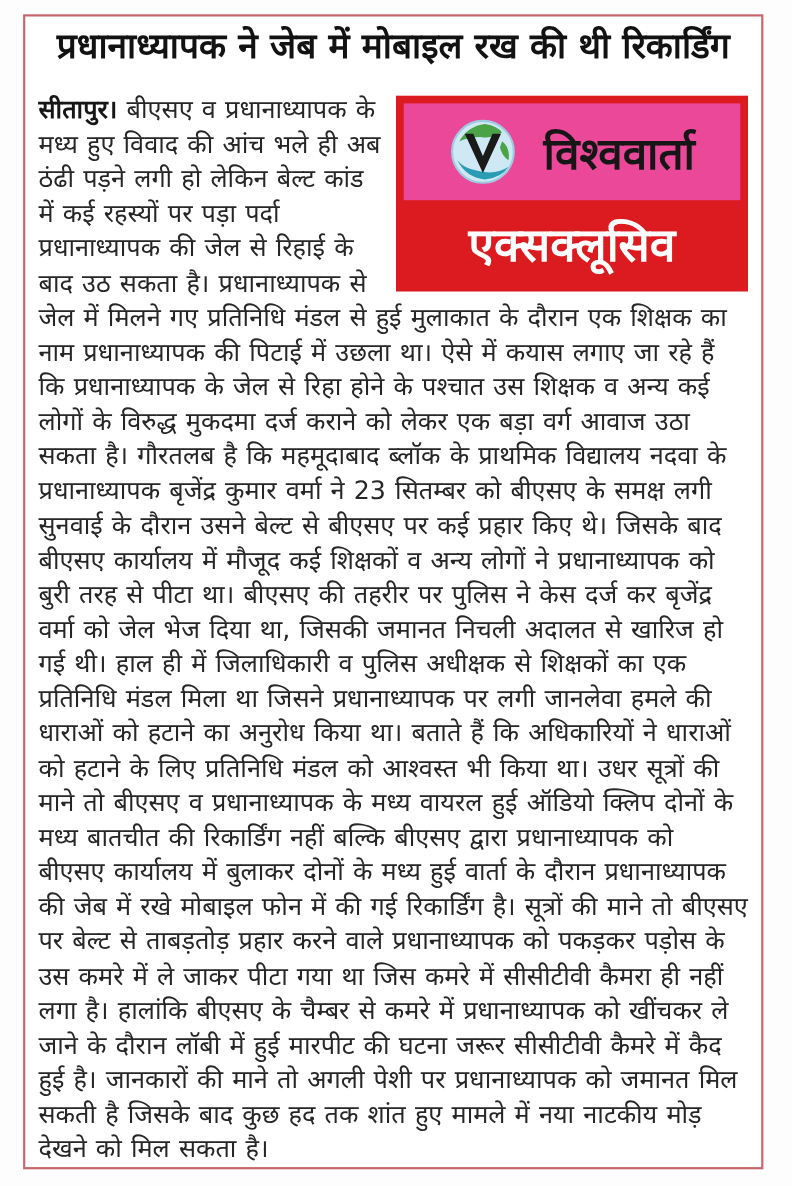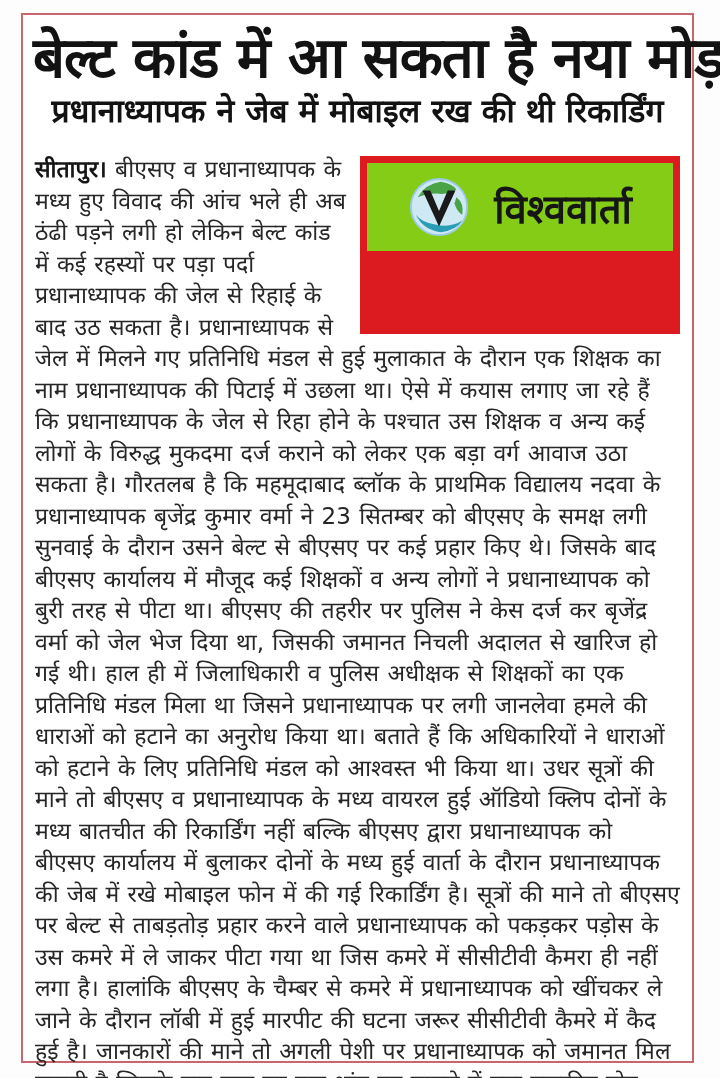--- a/index.html
+++ b/index.html
@@ -49,21 +49,21 @@
     width: 320px;
     height: 178px;
     box-sizing: border-box;
     background: #dc1b21;
     padding: 7px;
     margin: 2px 0 8px 10px;
     display: flex;
     flex-direction: column;
   }
   .badge-top {
-    background: #84cc16;
+    background: #ec4899;
     flex: 0 0 88px;
     display: flex;
     align-items: center;
     justify-content: center;
     gap: 24px;
   }
   .brand-name {
     font-size: 40px;
     font-weight: bold;
     color: #161616;
@@ -92,36 +92,36 @@
     color: #161616;
     text-align: right;
   }
   .logo-svg { display: block; }
 </style>
 </head>
 <body>
 
 <div class="frame">
 
-  <h1 class="headline">बेल्ट कांड में आ सकता है नया मोड़</h1>
 
   <h2 class="subheadline">प्रधानाध्यापक ने जेब में मोबाइल रख की थी रिकार्डिंग</h2>
 
   <div class="body-area">
 
     <div class="badge">
       <div class="badge-top">
         <svg class="logo-svg" width="62" height="62" viewBox="0 0 64 64">
           <circle cx="32" cy="32" r="29" fill="#cfe9f4" stroke="#9ccbe2" stroke-width="2"></circle>
           <path d="M10 22 Q18 8 34 6 Q46 8 50 14 Q40 20 30 18 Q18 18 10 22 Z" fill="#4aa347"></path>
           <path d="M50 22 Q58 28 56 40 Q50 36 48 28 Z" fill="#4aa347"></path>
           <path d="M8 40 Q16 56 34 58 Q50 56 56 46 Q44 54 28 50 Q14 48 8 40 Z" fill="#2a9db5"></path>
           <path d="M15 15 L32 52 L49 15 L41 15 L32 36 L23 15 Z" fill="#1a1a1a"></path>
         </svg>
         <span class="brand-name">विश्ववार्ता</span>
       </div>
+      <div class="badge-bottom">एक्सक्लूसिव</div>
     </div>
 
     <p class="article-text"><strong class="dateline">सीतापुर।</strong> <span>बीएसए व प्रधानाध्यापक के मध्य हुए विवाद की आंच भले ही अब ठंढी पड़ने लगी हो लेकिन बेल्ट कांड में कई रहस्यों पर पड़ा पर्दा प्रधानाध्यापक की जेल से रिहाई के बाद उठ सकता है। प्रधानाध्यापक से जेल में मिलने गए प्रतिनिधि मंडल से हुई मुलाकात के दौरान एक शिक्षक का नाम प्रधानाध्यापक की पिटाई में उछला था। ऐसे में कयास लगाए जा रहे हैं कि प्रधानाध्यापक के जेल से रिहा होने के पश्चात उस शिक्षक व अन्य कई लोगों के विरुद्ध मुकदमा दर्ज कराने को लेकर एक बड़ा वर्ग आवाज उठा सकता है। गौरतलब है कि महमूदाबाद ब्लॉक के प्राथमिक विद्यालय नदवा के प्रधानाध्यापक बृजेंद्र कुमार वर्मा ने 23 सितम्बर को बीएसए के समक्ष लगी सुनवाई के दौरान उसने बेल्ट से बीएसए पर कई प्रहार किए थे। जिसके बाद बीएसए कार्यालय में मौजूद कई शिक्षकों व अन्य लोगों ने प्रधानाध्यापक को बुरी तरह से पीटा था। बीएसए की तहरीर पर पुलिस ने केस दर्ज कर बृजेंद्र वर्मा को जेल भेज दिया था, जिसकी जमानत निचली अदालत से खारिज हो गई थी। हाल ही में जिलाधिकारी व पुलिस अधीक्षक से शिक्षकों का एक प्रतिनिधि मंडल मिला था जिसने प्रधानाध्यापक पर लगी जानलेवा हमले की धाराओं को हटाने का अनुरोध किया था। बताते हैं कि अधिकारियों ने धाराओं को हटाने के लिए प्रतिनिधि मंडल को आश्वस्त भी किया था। उधर सूत्रों की माने तो बीएसए व प्रधानाध्यापक के मध्य वायरल हुई ऑडियो क्लिप दोनों के मध्य बातचीत की रिकार्डिंग नहीं बल्कि बीएसए द्वारा प्रधानाध्यापक को बीएसए कार्यालय में बुलाकर दोनों के मध्य हुई वार्ता के दौरान प्रधानाध्यापक की जेब में रखे मोबाइल फोन में की गई रिकार्डिंग है। सूत्रों की माने तो बीएसए पर बेल्ट से ताबड़तोड़ प्रहार करने वाले प्रधानाध्यापक को पकड़कर पड़ोस के उस कमरे में ले जाकर पीटा गया था जिस कमरे में सीसीटीवी कैमरा ही नहीं लगा है। हालांकि बीएसए के चैम्बर से कमरे में प्रधानाध्यापक को खींचकर ले जाने के दौरान लॉबी में हुई मारपीट की घटना जरूर सीसीटीवी कैमरे में कैद हुई है। जानकारों की माने तो अगली पेशी पर प्रधानाध्यापक को जमानत मिल सकती है जिसके बाद कुछ हद तक शांत हुए मामले में नया नाटकीय मोड़ देखने को मिल सकता है।</span></p>
 
   </div>
 
 </div>
 
 </body></html>

